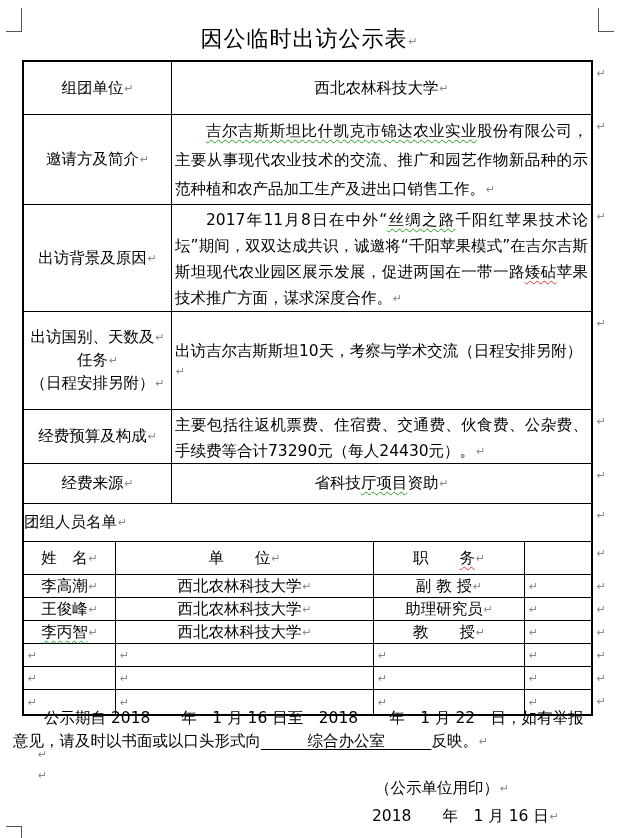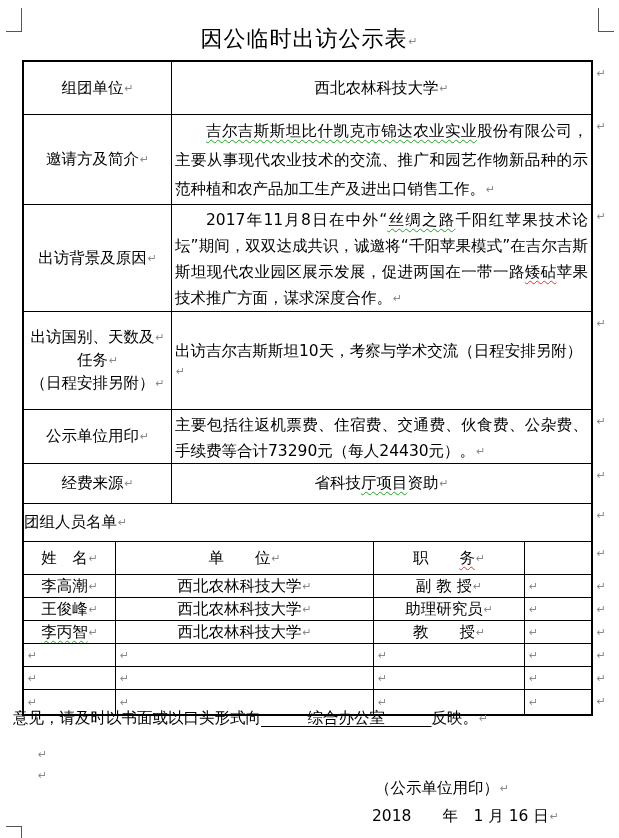--- a/index.html
+++ b/index.html
@@ -108,21 +108,21 @@
         <div><span>（日程安排另附）</span><span class="pm">↵</span></div>
       </div>
       <div class="val" style="display:flex;align-items:center;">
         <div><span>出访吉尔吉斯斯坦10天，考察与学术交流（日程安排另附）</span><span class="pm">↵</span></div>
       </div>
       <span class="pm re">↵</span>
     </div>
 
     <div class="row h54">
       <div class="lbl">
-        <div><span>公示单位用印</span><span class="pm">↵</span></div>
+        <div><span>经费预算及构成</span><span class="pm">↵</span></div>
       </div>
       <div class="val">
         <p class="para noindent lh26"><span>主要包括往返机票费、住宿费、交通费、伙食费、公杂费、手续费等合计73290元（每人24430元）。</span><span class="pm">↵</span></p>
       </div>
       <span class="pm re">↵</span>
     </div>
 
     <div class="row h40">
       <div class="lbl">
         <div><span>经费来源</span><span class="pm">↵</span></div>
@@ -260,20 +260,21 @@
         </div>
       <div class="c c-note">
           <span class="pm">↵</span>
         </div>
       <span class="pm re">↵</span>
     </div>
 
   </div>
 
   <div class="footer">
+    <div class="f1">公示期自 2018　　年　1 月 16 日至　2018　　年　1 月 22　日，如有举报</div>
     <div><span>意见，请及时以书面或以口头形式向</span><span class="blank">　　　综合办公室　　　</span><span>反映。</span><span class="pm">↵</span></div>
   </div>
 
   <span class="pmark" style="left:38px; top:748px;">↵</span>
   <span class="pmark" style="left:38px; top:769px;">↵</span>
 
   <div class="seal">
     <span>（公示单位用印）</span><span class="pm">↵</span>
   </div>
   <div class="date">

